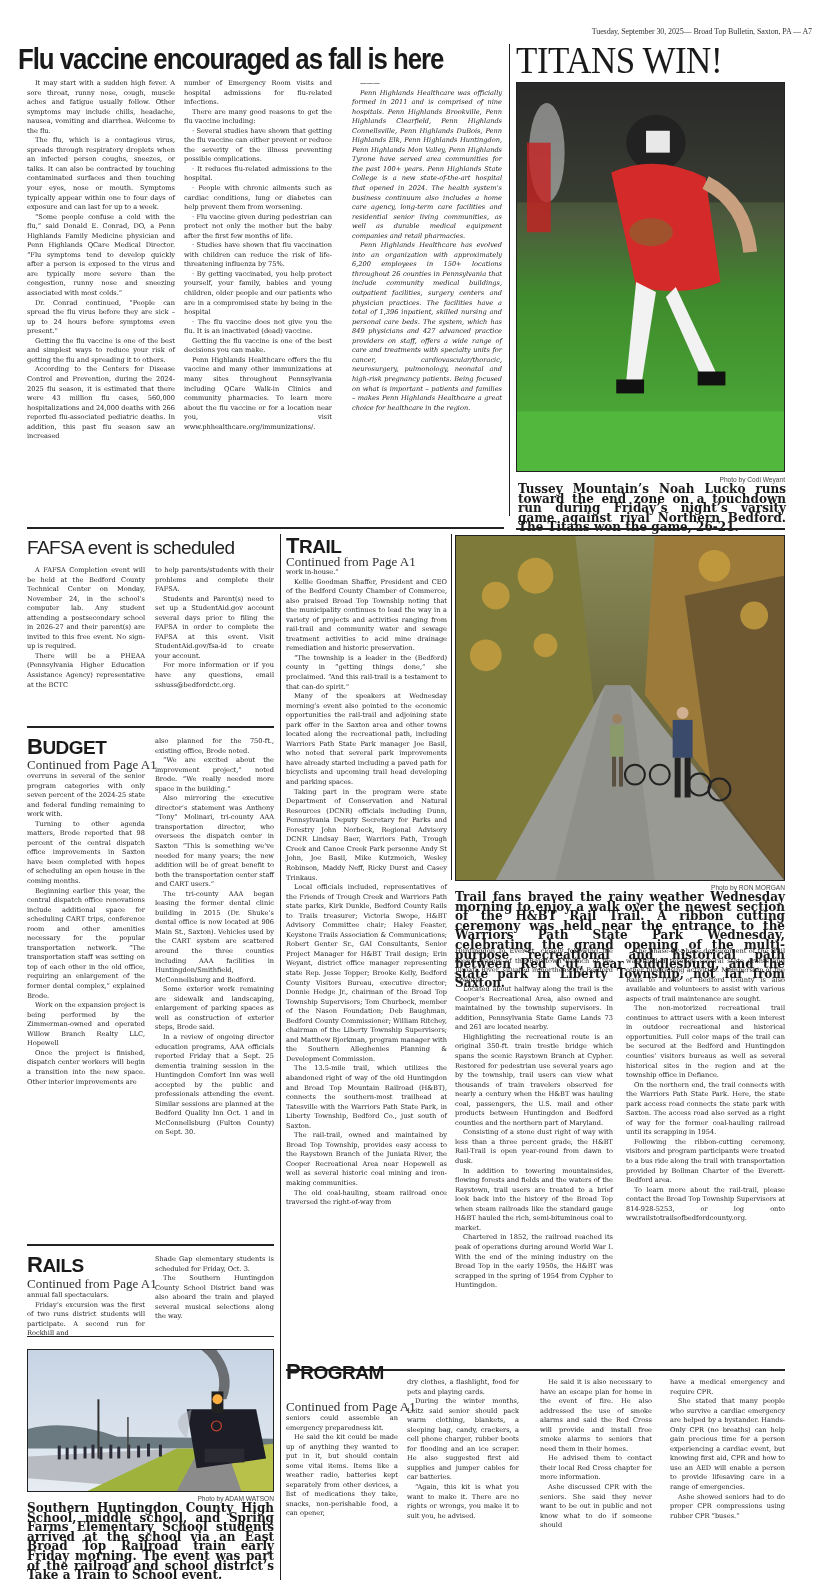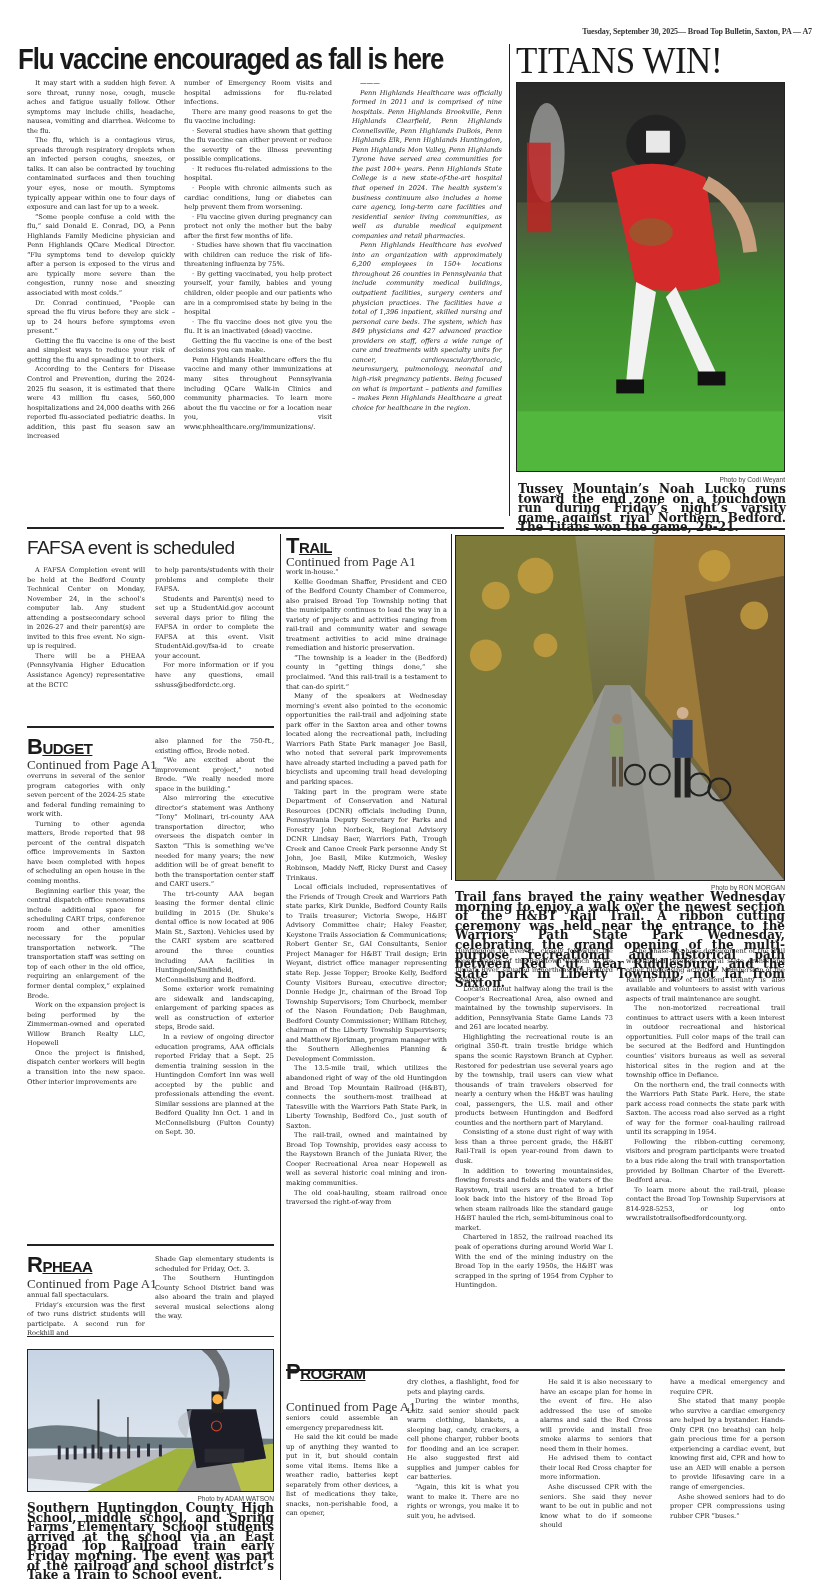--- a/index.html
+++ b/index.html
@@ -3,26 +3,26 @@
 <meta charset="utf-8">
 <style>
   * { box-sizing: border-box; margin: 0; padding: 0; }
   html, body { width: 819px; height: 1584px; background: #fff; overflow: hidden; }
   body { position: relative; font-family: "DejaVu Serif", serif; color: #1a1a1a; }
   .abs { position: absolute; }
   .txt { font-family: "DejaVu Serif", serif; font-size: 6.6px; line-height: 9.55px; text-align: justify; color: #222; }
   .txt p { text-indent: 8px; }
   .txt p.noind { text-indent: 0; }
   .ital { font-style: italic; }
-  .folio { font-family: "Liberation Serif", serif; font-size: 8px; font-weight: bold; color: #333; letter-spacing: -0.1px; }
+  .folio { font-family: "Liberation Serif", serif; font-size: 8px; font-weight: normal; color: #333; letter-spacing: -0.1px; }
   .h-bold { font-family: "Liberation Sans", sans-serif; font-weight: bold; letter-spacing: -1.2px; color: #1a1a1a; transform-origin: left top; }
   .h-light { font-family: "Liberation Sans", sans-serif; font-weight: normal; color: #222; letter-spacing: -0.6px; }
   .h-serif { font-family: "Liberation Serif", serif; color: #1a1a1a; letter-spacing: -0.5px; }
   .kicker { font-family: "Liberation Sans", sans-serif; font-weight: bold; color: #1a1a1a; font-size: 22px; letter-spacing: -0.5px; line-height: 24px; }
-  .kicker .sc { font-size: 15px; text-decoration: underline; }
+  .kicker .sc { font-size: 19px; }
   .jump { font-family: "Liberation Serif", serif; font-size: 13px; color: #333; line-height: 10px; }
   .credit { font-family: "Liberation Sans", sans-serif; font-size: 6.6px; color: #444; text-align: right; }
   .caption { font-family: "DejaVu Serif", serif; font-weight: bold; font-size: 12px; line-height: 9.6px; text-align: justify; color: #1a1a1a; }
   .rule-h { position: absolute; height: 1.5px; background: #222; }
   .rule-v { position: absolute; width: 1px; background: #222; }
   .photo { position: absolute; overflow: hidden; border: 1px solid #222; }
   .photo svg { display: block; width: 100%; height: 100%; }
 </style>
 </head>
 <body>
@@ -71,21 +71,21 @@
   <p>Dr. Conrad continued, “People can spread the flu virus before they are sick – up to 24 hours before symptoms even present.”</p>
   <p>Getting the flu vaccine is one of the best and simplest ways to reduce your risk of getting the flu and spreading it to others.</p>
   <p>According to the Centers for Disease Control and Prevention, during the 2024-2025 flu season, it is estimated that there were 43 million flu cases, 560,000 hospitalizations and 24,000 deaths with 266 reported flu-associated pediatric deaths. In addition, this past flu season saw an increased</p>
 </div>
 <div class="abs txt" style="left:184px; top:79px; width:148px;">
   <p class="noind">number of Emergency Room visits and hospital admissions for flu-related infections.</p>
   <p>There are many good reasons to get the flu vaccine including:</p>
   <p>· Several studies have shown that getting the flu vaccine can either prevent or reduce the severity of the illness preventing possible complications.</p>
   <p>· It reduces flu-related admissions to the hospital.</p>
   <p>· People with chronic ailments such as cardiac conditions, lung or diabetes can help prevent them from worsening.</p>
-  <p>· Flu vaccine given during pregnancy can protect not only the mother but the baby after the first few months of life.</p>
+  <p>· Flu vaccine given during pedestrian can protect not only the mother but the baby after the first few months of life.</p>
   <p>· Studies have shown that flu vaccination with children can reduce the risk of life-threatening influenza by 75%.</p>
   <p>· By getting vaccinated, you help protect yourself, your family, babies and young children, older people and our patients who are in a compromised state by being in the hospital</p>
   <p>· The flu vaccine does not give you the flu. It is an inactivated (dead) vaccine.</p>
   <p>Getting the flu vaccine is one of the best decisions you can make.</p>
   <p>Penn Highlands Healthcare offers the flu vaccine and many other immunizations at many sites throughout Pennsylvania including QCare Walk-in Clinics and community pharmacies. To learn more about the flu vaccine or for a location near you, visit www.phhealthcare.org/immunizations/.</p>
 </div>
 <div class="abs txt ital" style="left:352px; top:79px; width:150px;">
   <p>———</p>
   <p>Penn Highlands Healthcare was officially formed in 2011 and is comprised of nine hospitals. Penn Highlands Brookville, Penn Highlands Clearfield, Penn Highlands Connellsville, Penn Highlands DuBois, Penn Highlands Elk, Penn Highlands Huntingdon, Penn Highlands Mon Valley, Penn Highlands Tyrone have served area communities for the past 100+ years. Penn Highlands State College is a new state-of-the-art hospital that opened in 2024. The health system’s business continuum also includes a home care agency, long-term care facilities and residential senior living communities, as well as durable medical equipment companies and retail pharmacies.</p>
   <p>Penn Highlands Healthcare has evolved into an organization with approximately 6,200 employees in 150+ locations throughout 26 counties in Pennsylvania that include community medical buildings, outpatient facilities, surgery centers and physician practices. The facilities have a total of 1,396 inpatient, skilled nursing and personal care beds. The system, which has 849 physicians and 427 advanced practice providers on staff, offers a wide range of care and treatments with specialty units for cancer, cardiovascular/thoracic, neurosurgery, pulmonology, neonatal and high-risk pregnancy patients. Being focused on what is important – patients and families – makes Penn Highlands Healthcare a great choice for healthcare in the region.</p>
@@ -120,21 +120,21 @@
 <div class="abs txt" style="left:155px; top:737px; width:119px;">
   <p class="noind">also planned for the 750-ft., existing office, Brode noted.</p>
   <p>“We are excited about the improvement project,” noted Brode. “We really needed more space in the building.”</p>
   <p>Also mirroring the executive director’s statement was Anthony “Tony” Molinari, tri-county AAA transportation director, who oversees the dispatch center in Saxton “This is something we’ve needed for many years; the new addition will be of great benefit to both the transportation center staff and CART users.”</p>
   <p>The tri-county AAA began leasing the former dental clinic building in 2015 (Dr. Shuke’s dental office is now located at 906 Main St., Saxton). Vehicles used by the CART system are scattered around the three counties including AAA facilities in Huntingdon/Smithfield, McConnellsburg and Bedford.</p>
   <p>Some exterior work remaining are sidewalk and landscaping, enlargement of parking spaces as well as construction of exterior steps, Brode said.</p>
   <p>In a review of ongoing director education programs, AAA officials reported Friday that a Sept. 25 dementia training session in the Huntingdon Comfort Inn was well accepted by the public and professionals attending the event. Similar sessions are planned at the Bedford Quality Inn Oct. 1 and in McConnellsburg (Fulton County) on Sept. 30.</p>
 </div>
 <div class="rule-h" style="left:27px; top:1244px; width:247px;"></div>
 
-<div class="abs kicker" style="left:27px; top:1253px;"><span>R</span><span class="sc">PHEAA</span></div>
+<div class="abs kicker" style="left:27px; top:1253px;"><span>R</span><span class="sc">AILS</span></div>
 <div class="abs jump" style="left:27px; top:1279px;">Continued from Page A1</div>
 <div class="abs txt" style="left:27px; top:1291px; width:118px;">
   <p class="noind">annual fall spectaculars.</p>
   <p>Friday’s excursion was the first of two runs district students will participate. A second run for Rockhill and</p>
 </div>
 <div class="abs txt" style="left:155px; top:1255px; width:119px;">
   <p class="noind">Shade Gap elementary students is scheduled for Friday, Oct. 3.</p>
   <p>The Southern Huntingdon County School District band was also aboard the train and played several musical selections along the way.</p>
 </div>
 <div class="rule-h" style="left:27px; top:1336px; width:247px; height:1px;"></div>

